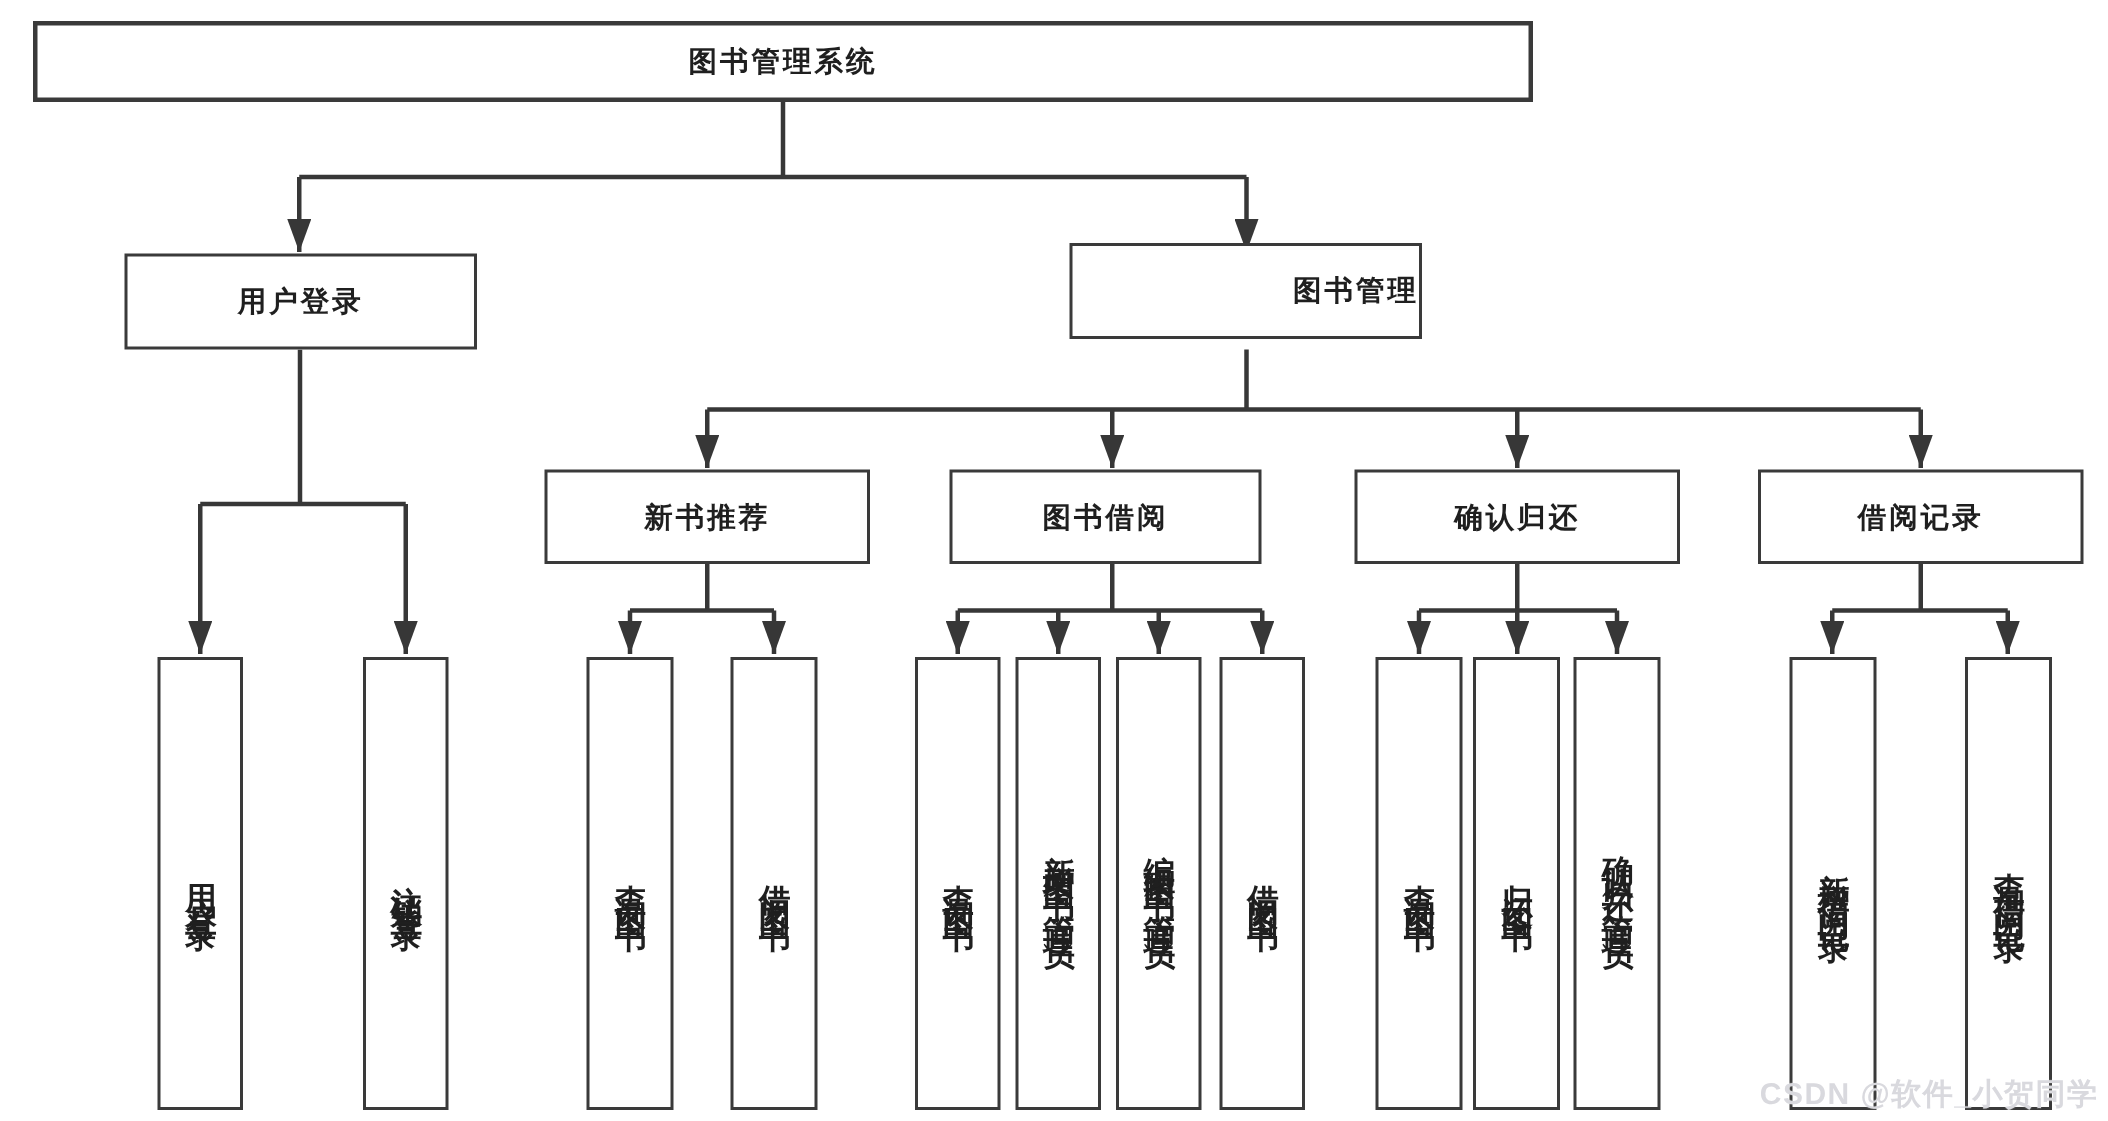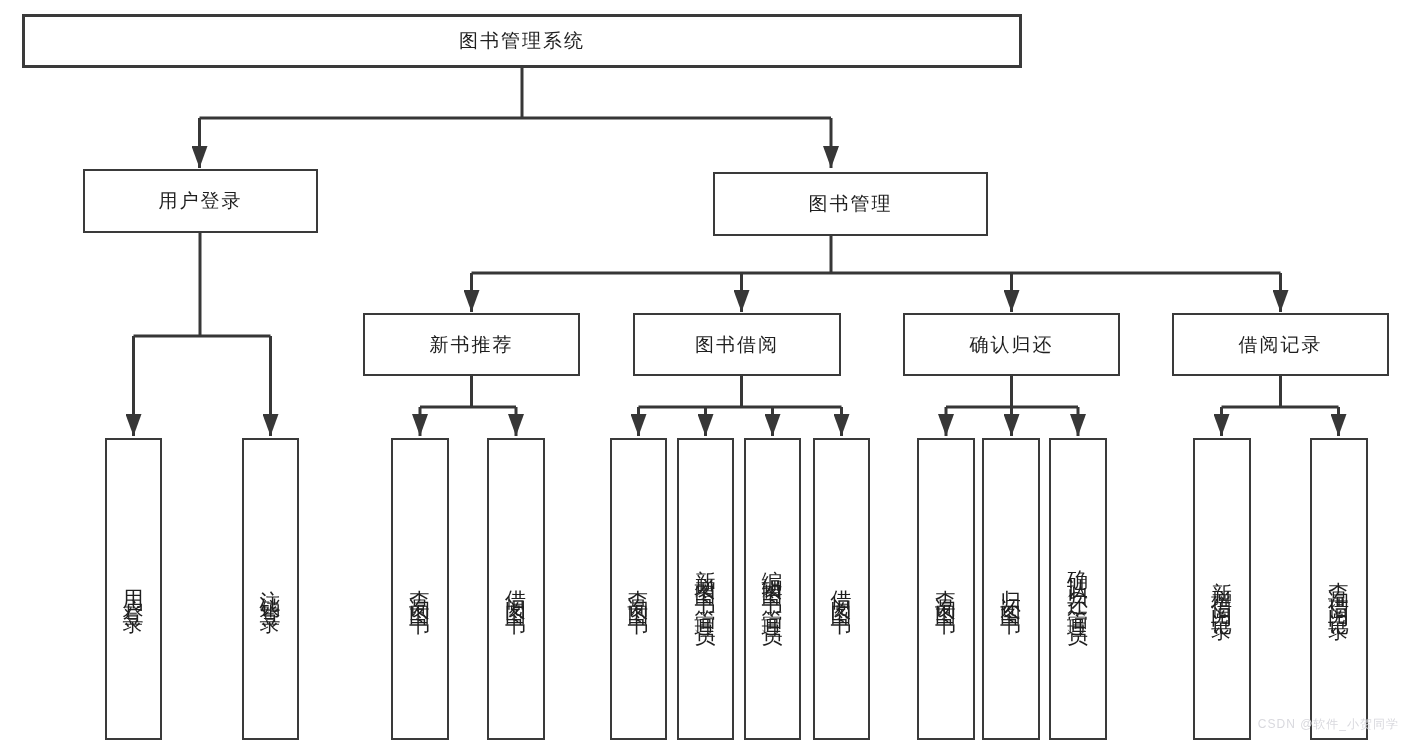--- a/index.html
+++ b/index.html
@@ -7,20 +7,21 @@
     padding: 0;
     background: #ffffff;
     font-family: "Liberation Sans", "DejaVu Sans", sans-serif;
   }
   .canvas {
     position: relative;
     width: 1405px;
     height: 747px;
     background: #ffffff;
     overflow: hidden;
+    font-weight: bold;
   }
   svg.connectors {
     position: absolute;
     left: 0; top: 0;
     width: 1405px; height: 747px;
     z-index: 1;
   }
   .node {
     position: absolute;
     box-sizing: border-box;
@@ -41,21 +42,21 @@
     writing-mode: vertical-rl;
     text-orientation: mixed;
     font-size: 21px;
     letter-spacing: 0.38em;
     line-height: 1;
     white-space: normal;
   }
   
   #n-root       { left: 22px;   top: 14px;  width: 1000px; height: 54px; border-width: 3px; }
   #n-l1-0       { left: 83px;   top: 169px; width: 235px;  height: 64px; }
-  #n-l1-1       { left: 713px;  top: 172px; width: 275px;  height: 64px; }
+  #n-l1-1       { left: 713px;  top: 162px; width: 235px;  height: 64px; justify-content: flex-end; }
   #n-l2-0       { left: 363px;  top: 313px; width: 217px;  height: 63px; text-align: right; }
   #n-l2-1       { left: 633px;  top: 313px; width: 208px;  height: 63px; }
   #n-l2-2       { left: 903px;  top: 313px; width: 217px;  height: 63px; }
   #n-l2-3       { left: 1172px; top: 313px; width: 217px;  height: 63px; }
   
   .leaf { top: 438px; height: 302px; }
   #n-g1-0 { left: 105px;  width: 57px; }
   #n-g1-1 { left: 242px;  width: 57px; }
   #n-g2-0 { left: 391px;  width: 58px; }
   #n-g2-1 { left: 487px;  width: 58px; }
@@ -66,21 +67,21 @@
   #n-g4-0 { left: 917px;  width: 58px; }
   #n-g4-1 { left: 982px;  width: 58px; }
   #n-g4-2 { left: 1049px; width: 58px; }
   #n-g5-0 { left: 1193px; width: 58px; }
   #n-g5-1 { left: 1310px; width: 58px; }
   .watermark {
     position: absolute;
     right: 6px;
     top: 716px;
     z-index: 5;
-    font-size: 12px;
+    font-size: 20px;
     letter-spacing: 1px;
     color: #d9d9de;
     text-shadow: 0 0 1px rgba(255,255,255,0.6);
     white-space: nowrap;
   }
 </style>
 </head>
 <body>
 
 <div class="canvas">

